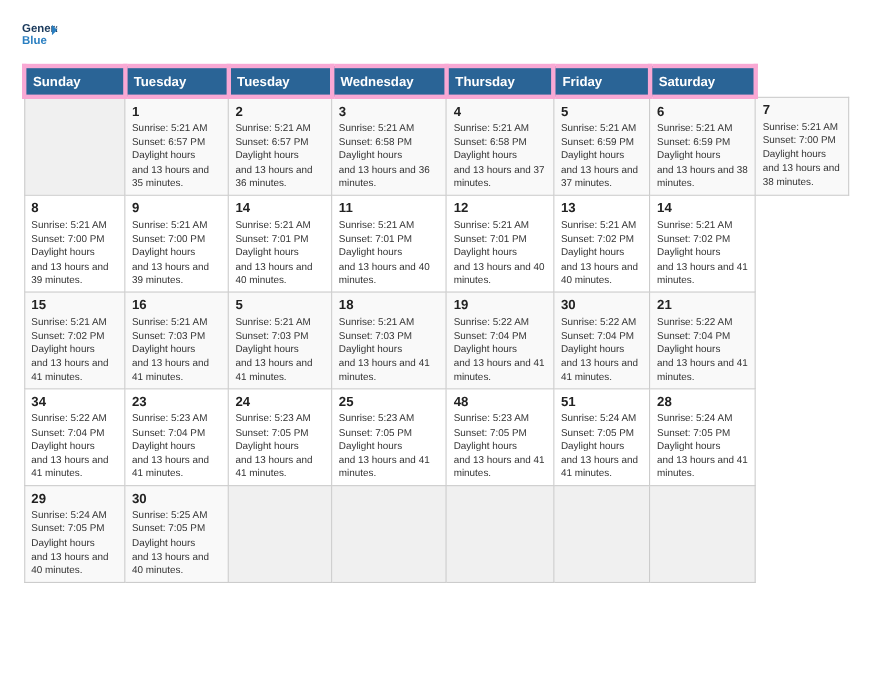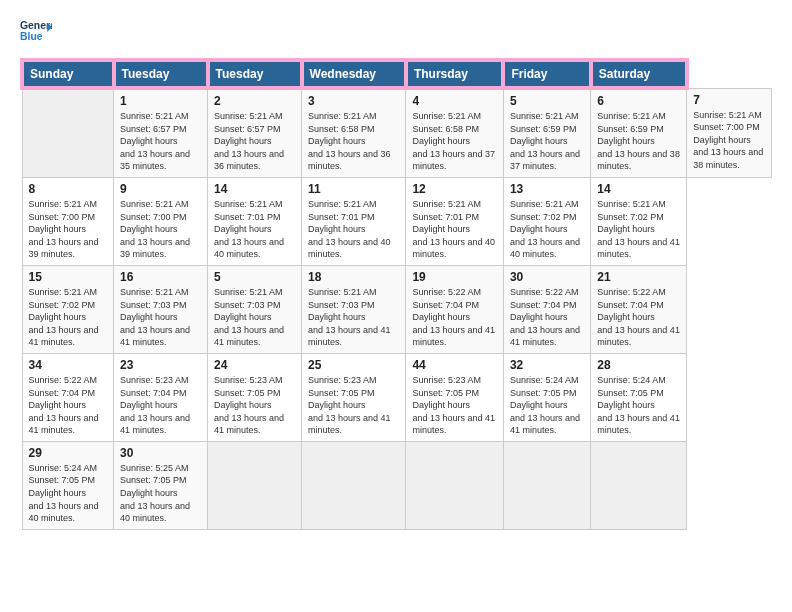--- a/index.html
+++ b/index.html
@@ -223,25 +223,25 @@
         </td>
           <td>
           <span class="day-num">24</span>
           <span class="day-info">Sunrise: 5:23 AM<br>Sunset: 7:05 PM<br>Daylight hours<br>and 13 hours and 41 minutes.</span>
         </td>
           <td>
           <span class="day-num">25</span>
           <span class="day-info">Sunrise: 5:23 AM<br>Sunset: 7:05 PM<br>Daylight hours<br>and 13 hours and 41 minutes.</span>
         </td>
           <td>
-          <span class="day-num">44</span>
+          <span class="day-num">48</span>
           <span class="day-info">Sunrise: 5:23 AM<br>Sunset: 7:05 PM<br>Daylight hours<br>and 13 hours and 41 minutes.</span>
         </td>
           <td>
-          <span class="day-num">32</span>
+          <span class="day-num">51</span>
           <span class="day-info">Sunrise: 5:24 AM<br>Sunset: 7:05 PM<br>Daylight hours<br>and 13 hours and 41 minutes.</span>
         </td>
           <td>
           <span class="day-num">28</span>
           <span class="day-info">Sunrise: 5:24 AM<br>Sunset: 7:05 PM<br>Daylight hours<br>and 13 hours and 41 minutes.</span>
         </td>
         </tr>
         <tr>
           <td>
           <span class="day-num">29</span>

